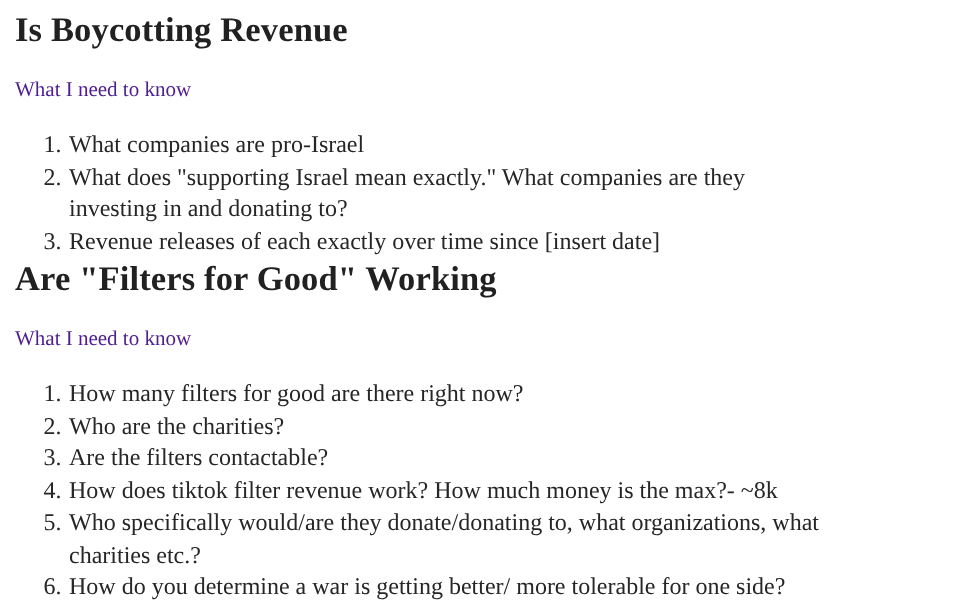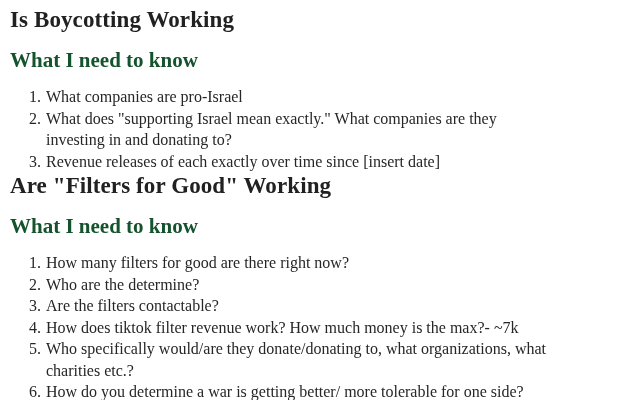--- a/index.html
+++ b/index.html
@@ -18,60 +18,60 @@
   }
   .section-title {
     font-size: 23px;
     font-weight: 700;
     line-height: 28px;
     margin: 0;
     color: #212121;
     letter-spacing: 0.1px;
   }
   .section-subtitle {
-    font-size: 21px;
-    font-weight: 700;
+    font-size: 14px;
+    font-weight: 400;
     line-height: 19px;
     margin: 17px 0 0 0;
-    color: #14532d;
+    color: #4c1d95;
   }
   .question-list {
     margin: 16px 0 0 0;
     padding: 0 0 0 35px;
     font-size: 16px;
     line-height: 21.5px;
     color: #262626;
   }
   .question-list li {
     white-space: pre-line;
     padding-left: 1px;
   }
   section {
     margin: 0;
   }
 </style>
 </head>
 <body>
 
 <section>
-  <h1 class="section-title">Is Boycotting Working</h1>
+  <h1 class="section-title">Is Boycotting Revenue</h1>
   <h4 class="section-subtitle">What I need to know</h4>
   <ol class="question-list">
     <li>What companies are pro-Israel</li>
     <li>What does "supporting Israel mean exactly." What companies are they
 investing in and donating to?</li>
     <li>Revenue releases of each exactly over time since [insert date]</li>
   </ol>
 </section>
 
 <section>
   <h1 class="section-title">Are "Filters for Good" Working</h1>
   <h4 class="section-subtitle">What I need to know</h4>
   <ol class="question-list">
     <li>How many filters for good are there right now?</li>
-    <li>Who are the determine?</li>
+    <li>Who are the charities?</li>
     <li>Are the filters contactable?</li>
-    <li>How does tiktok filter revenue work? How much money is the max?- ~7k</li>
+    <li>How does tiktok filter revenue work? How much money is the max?- ~8k</li>
     <li>Who specifically would/are they donate/donating to, what organizations, what
 charities etc.?</li>
     <li>How do you determine a war is getting better/ more tolerable for one side?</li>
   </ol>
 </section>
 
 </body></html>

